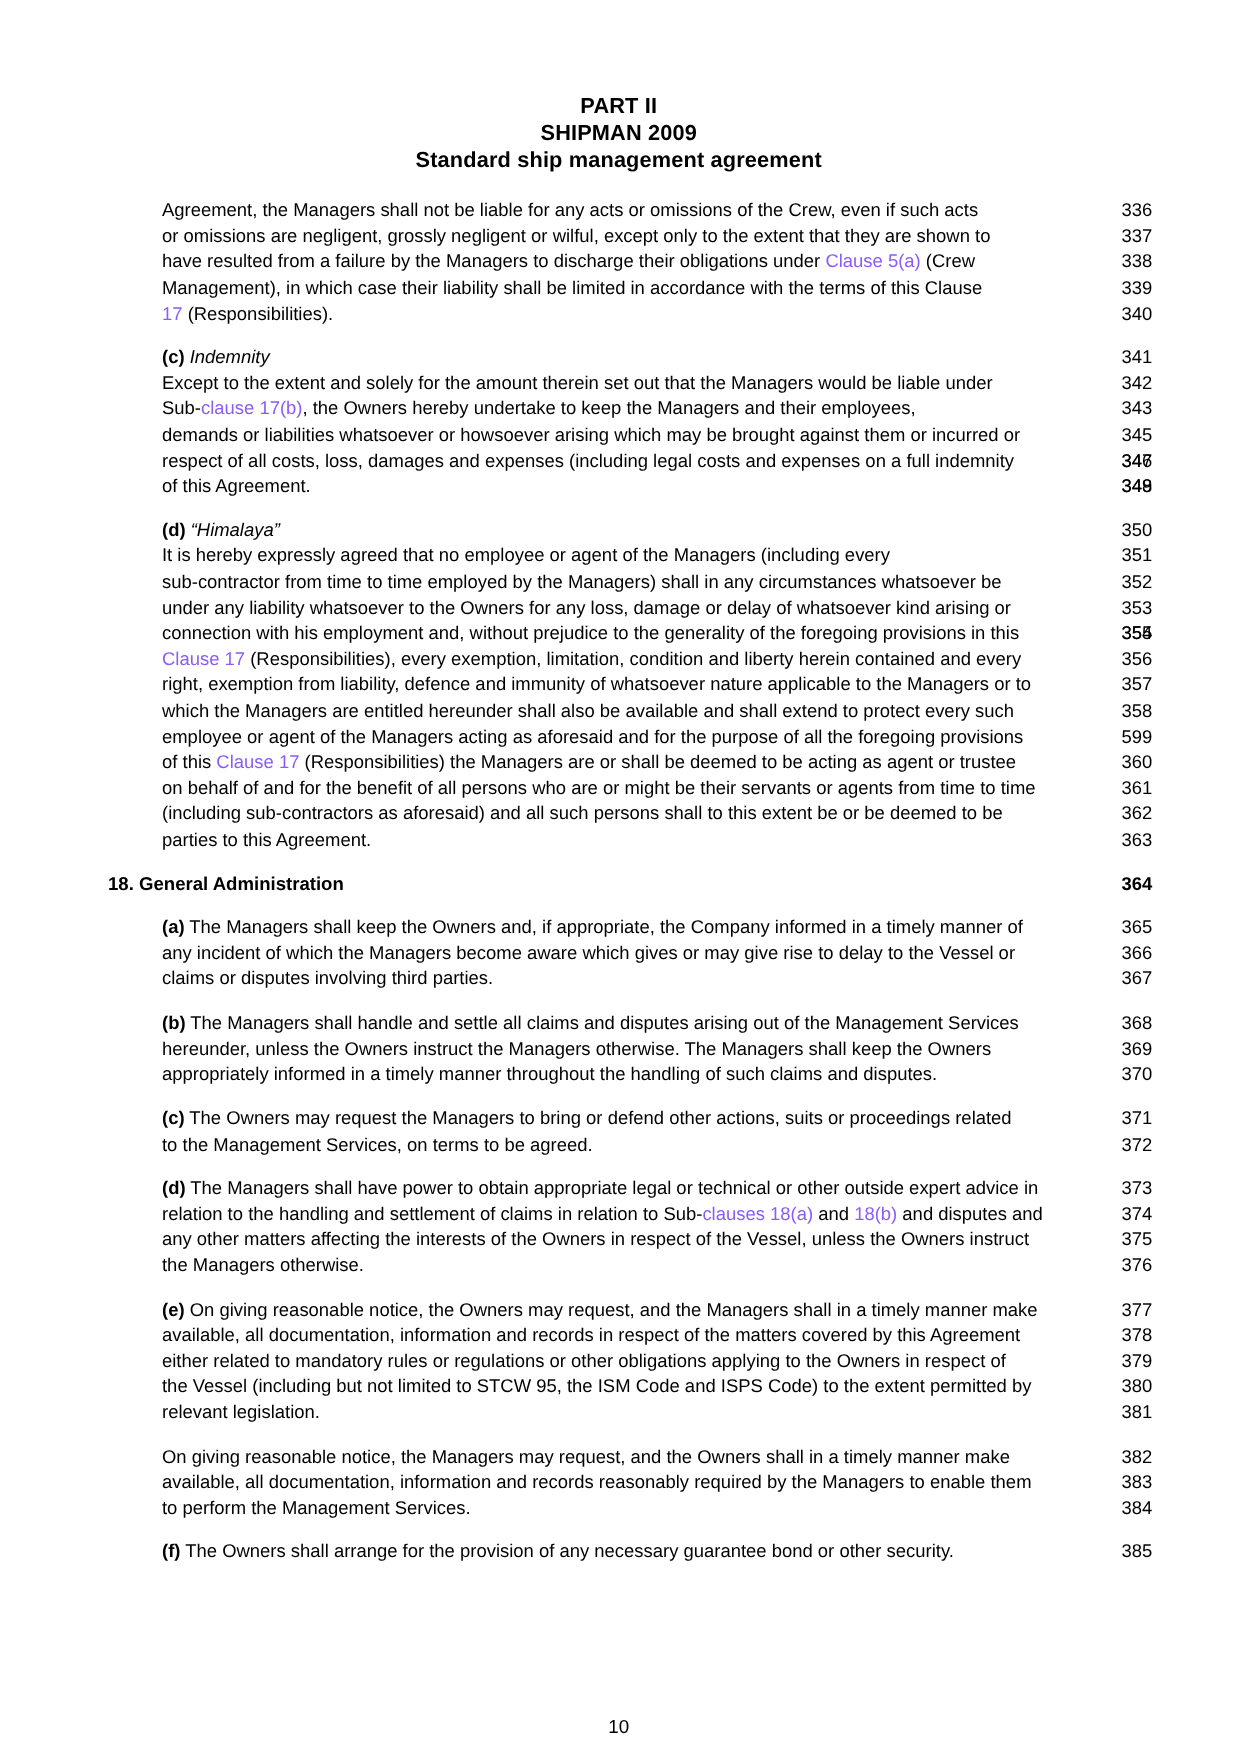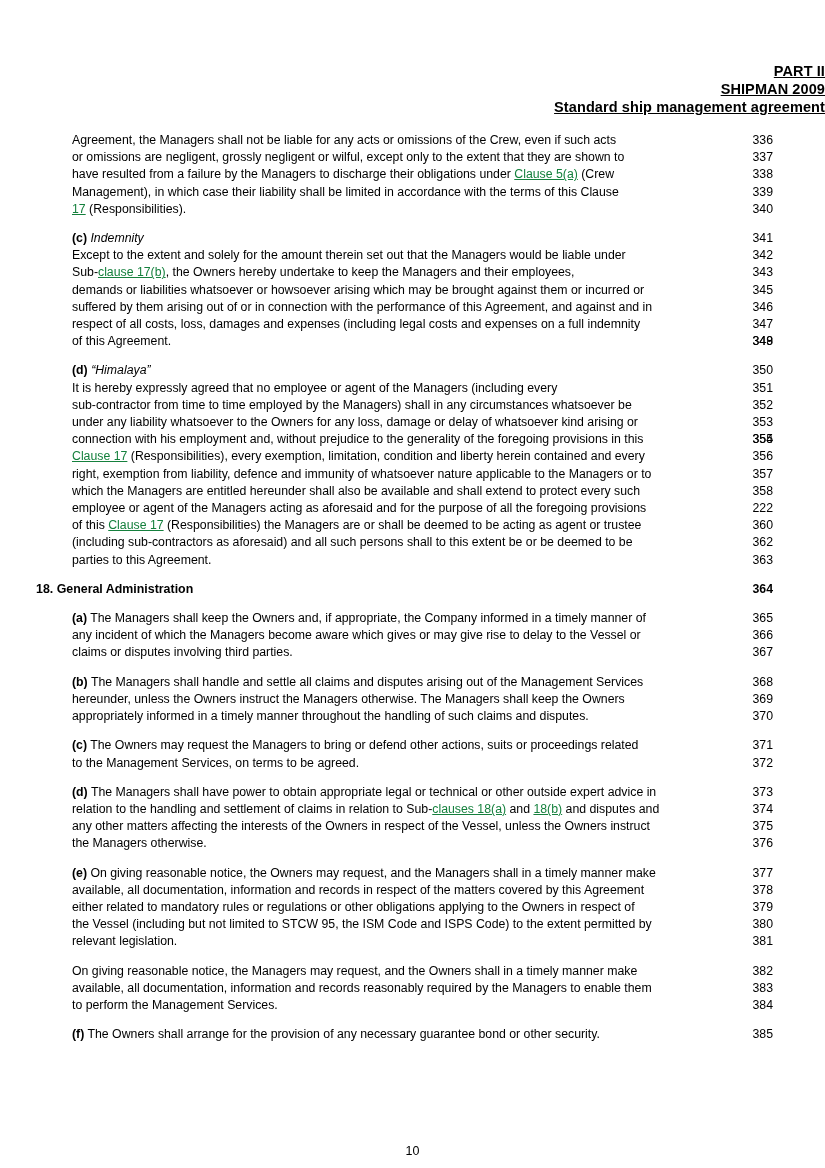--- a/index.html
+++ b/index.html
@@ -16,65 +16,63 @@
     overflow: hidden;
   }
   .page {
     position: relative;
     width: 825px;
     height: 1168px;
     box-sizing: border-box;
     padding: 0;
   }
   .header {
-    text-align: right;
+    text-align: center;
     margin-top: 62px;
     line-height: 18px;
-    text-decoration: underline;
   }
   .header div {
     font-weight: bold;
     font-size: 14.5px;
     letter-spacing: 0.1px;
   }
   .content {
     margin-top: 16px;
-    padding-left: 72px;
+    padding-left: 108px;
     padding-right: 52px;
     position: relative;
   }
   .block {
     margin-bottom: 12px;
   }
   .row {
     position: relative;
     font-size: 12.3px;
     line-height: 17.2px;
     white-space: nowrap;
   }
   .row .num {
     position: absolute;
     right: 0;
     top: 0;
     width: 30px;
-    text-align: right;
+    text-align: center;
     font-size: 12.3px;
   }
   .txt {
     display: inline-block;
   }
   .lbl {
     font-weight: bold;
   }
   .ital {
     font-style: italic;
   }
   .lnk {
-    color: #15803d;
-    text-decoration: underline;
+    color: #8b5cf6;
   }
   .section-head {
     font-weight: bold;
     font-size: 12.4px;
     margin-left: -36px;
   }
   .pagenum {
     position: absolute;
     top: 1082px;
     left: 0;
@@ -111,37 +109,38 @@
         <div class="row"><span class="txt"><span>or omissions are negligent, grossly negligent or wilful, except only to the extent that they are shown to</span></span><span class="num">337</span></div>
         <div class="row"><span class="txt"><span>have resulted from a failure by the Managers to discharge their obligations under </span><span class="lnk">Clause 5(a)</span><span> (Crew</span></span><span class="num">338</span></div>
         <div class="row"><span class="txt"><span>Management), in which case their liability shall be limited in accordance with the terms of this Clause</span></span><span class="num">339</span></div>
         <div class="row"><span class="txt"><span class="lnk">17</span><span> (Responsibilities).</span></span><span class="num">340</span></div>
       </div>
       <div class="block">
         <div class="row"><span class="txt"><span class="lbl">(c)</span><span>    </span><span class="ital">Indemnity</span></span><span class="num">341</span></div>
         <div class="row"><span class="txt"><span>Except to the extent and solely for the amount therein set out that the Managers would be liable under</span></span><span class="num">342</span></div>
         <div class="row"><span class="txt"><span>Sub-</span><span class="lnk">clause 17(b)</span><span>, the Owners hereby undertake to keep the Managers and their employees,</span></span><span class="num">343</span></div>
         <div class="row"><span class="txt"><span>demands or liabilities whatsoever or howsoever arising which may be brought against them or incurred or</span></span><span class="num">345</span></div>
-        <div class="row"><span class="txt"><span>suffered by them arising out of or in connection with the performance of this Agreement, and against and in</span></span><span class="num">346</span></div>
+        <div class="row"><span class="num">346</span></div>
         <div class="row"><span class="txt"><span>respect of all costs, loss, damages and expenses (including legal costs and expenses on a full indemnity</span></span><span class="num">347</span></div>
         <div class="row"><span class="num">348</span></div>
         <div class="row"><span class="txt"><span>of this Agreement.</span></span><span class="num">349</span></div>
       </div>
       <div class="block">
         <div class="row"><span class="txt"><span class="lbl">(d)</span><span>    </span><span class="ital">“Himalaya”</span></span><span class="num">350</span></div>
         <div class="row"><span class="txt"><span>It is hereby expressly agreed that no employee or agent of the Managers (including every</span></span><span class="num">351</span></div>
         <div class="row"><span class="txt"><span>sub-contractor from time to time employed by the Managers) shall in any circumstances whatsoever be</span></span><span class="num">352</span></div>
         <div class="row"><span class="txt"><span>under any liability whatsoever to the Owners for any loss, damage or delay of whatsoever kind arising or</span></span><span class="num">353</span></div>
         <div class="row"><span class="num">354</span></div>
         <div class="row"><span class="txt"><span>connection with his employment and, without prejudice to the generality of the foregoing provisions in this</span></span><span class="num">355</span></div>
         <div class="row"><span class="txt"><span class="lnk">Clause 17</span><span> (Responsibilities), every exemption, limitation, condition and liberty herein contained and every</span></span><span class="num">356</span></div>
         <div class="row"><span class="txt"><span>right, exemption from liability, defence and immunity of whatsoever nature applicable to the Managers or to</span></span><span class="num">357</span></div>
         <div class="row"><span class="txt"><span>which the Managers are entitled hereunder shall also be available and shall extend to protect every such</span></span><span class="num">358</span></div>
-        <div class="row"><span class="txt"><span>employee or agent of the Managers acting as aforesaid and for the purpose of all the foregoing provisions</span></span><span class="num">222</span></div>
+        <div class="row"><span class="txt"><span>employee or agent of the Managers acting as aforesaid and for the purpose of all the foregoing provisions</span></span><span class="num">599</span></div>
         <div class="row"><span class="txt"><span>of this </span><span class="lnk">Clause 17</span><span> (Responsibilities) the Managers are or shall be deemed to be acting as agent or trustee</span></span><span class="num">360</span></div>
+        <div class="row"><span class="txt"><span>on behalf of and for the benefit of all persons who are or might be their servants or agents from time to time</span></span><span class="num">361</span></div>
         <div class="row"><span class="txt"><span>(including sub-contractors as aforesaid) and all such persons shall to this extent be or be deemed to be</span></span><span class="num">362</span></div>
         <div class="row"><span class="txt"><span>parties to this Agreement.</span></span><span class="num">363</span></div>
       </div>
       <div class="block">
         <div class="row section-head"><span class="txt"><span class="lbl">18. General Administration</span></span><span class="num">364</span></div>
       </div>
       <div class="block">
         <div class="row"><span class="txt"><span class="lbl">(a)</span><span>    The Managers shall keep the Owners and, if appropriate, the Company informed in a timely manner of</span></span><span class="num">365</span></div>
         <div class="row"><span class="txt"><span>any incident of which the Managers become aware which gives or may give rise to delay to the Vessel or</span></span><span class="num">366</span></div>
         <div class="row"><span class="txt"><span>claims or disputes involving third parties.</span></span><span class="num">367</span></div>

